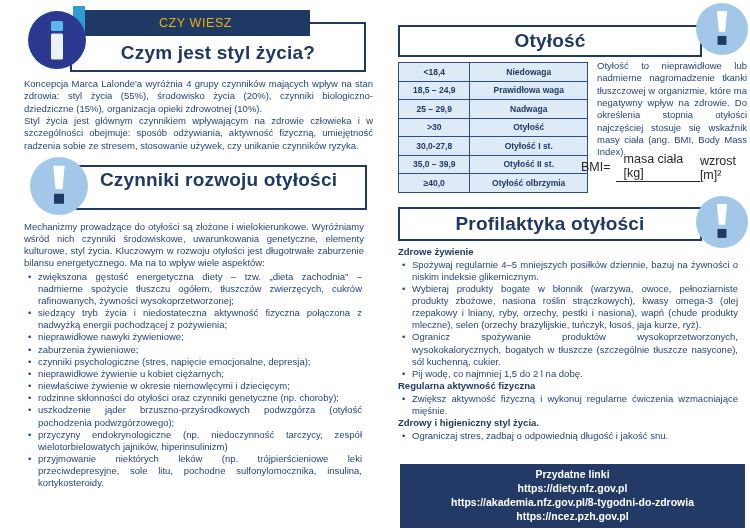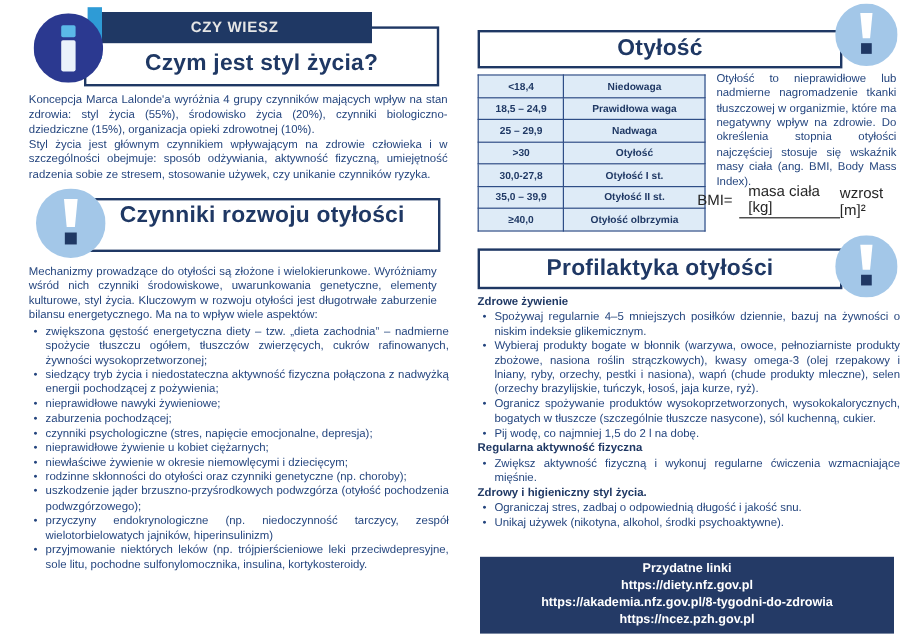--- a/index.html
+++ b/index.html
@@ -5,31 +5,31 @@
   html,body{margin:0;padding:0;background:#fff;}
   #page{position:relative;width:750px;height:530px;background:#fff;overflow:hidden;
         font-family:"Liberation Sans",sans-serif;color:#24457E;}
 
   
   .hbox{position:absolute;border:2px solid #1F3864;background:#fff;box-sizing:border-box;}
   .htitle{position:absolute;display:flex;align-items:center;justify-content:center;
           font-weight:bold;color:#1F3864;font-size:19px;letter-spacing:.2px;}
   .icon{position:absolute;z-index:5;}
   .para{position:absolute;font-size:9.5px;line-height:1.3;text-align:justify;color:#24457E;}
-  .blt{margin:1px 0 0 0;padding:0 0 0 14px;list-style:none;}
+  .blt{margin:1px 0 0 0;padding:0 12px 0 14px;list-style:none;}
   .blt li{position:relative;text-align:justify;margin:0;}
   .blt li::before{content:"•";position:absolute;left:-10px;top:0;color:#24457E;}
   .subhead{font-weight:bold;color:#1F3864;}
 
   
   #l-line{position:absolute;left:54px;top:21px;width:34px;height:3px;background:#1F3864;}
   #l-box1{left:70px;top:22px;width:296px;height:50px;}
   #l-bar{position:absolute;left:81px;top:10px;width:229px;height:26px;background:#1F3864;z-index:3;
-         display:flex;align-items:center;justify-content:center;color:#e5e5e5;
-         font-size:12.5px;font-weight:700;letter-spacing:.6px;}
+         display:flex;align-items:center;justify-content:center;color:#eab308;
+         font-size:12.5px;font-weight:400;letter-spacing:.6px;}
   #l-accent{position:absolute;left:73px;top:6px;width:12px;height:43px;background:#2E9BD6;z-index:4;}
   #l-title{left:70px;top:35px;width:296px;height:36px;}
   #l-icon-info{left:28px;top:11px;width:58px;height:58px;}
   #l-intro{left:24px;top:78px;width:349px;}
 
   
   #l-box2{left:70px;top:165px;width:297px;height:45px;}
   #l-title2{left:70px;top:165px;width:297px;height:29px;}
   #l-icon-exc1{left:30px;top:157px;width:58px;height:58px;}
   #l-body2{left:24px;top:221px;width:350px;}
@@ -99,21 +99,21 @@
       <rect x="23.2" y="35.5" width="9.6" height="9.6" fill="#1F3864"></rect>
     </svg>
   </span>
 
   <div id="l-body2" class="para">
     <p class="para2">Mechanizmy prowadzące do otyłości są złożone i wielokierunkowe. Wyróżniamy wśród nich czynniki środowiskowe, uwarunkowania genetyczne, elementy kulturowe, styl życia. Kluczowym w rozwoju otyłości jest długotrwałe zaburzenie bilansu energetycznego. Ma na to wpływ wiele aspektów:</p>
     <ul class="blt">
       <li>zwiększona gęstość energetyczna diety – tzw. „dieta zachodnia” – nadmierne spożycie tłuszczu ogółem, tłuszczów zwierzęcych, cukrów rafinowanych, żywności wysokoprzetworzonej;</li>
       <li>siedzący tryb życia i niedostateczna aktywność fizyczna połączona z nadwyżką energii pochodzącej z pożywienia;</li>
       <li>nieprawidłowe nawyki żywieniowe;</li>
-      <li>zaburzenia pochodzącej;</li>
+      <li>zaburzenia żywieniowe;</li>
       <li>czynniki psychologiczne (stres, napięcie emocjonalne, depresja);</li>
       <li>nieprawidłowe żywienie u kobiet ciężarnych;</li>
       <li>niewłaściwe żywienie w okresie niemowlęcymi i dziecięcym;</li>
       <li>rodzinne skłonności do otyłości oraz czynniki genetyczne (np. choroby);</li>
       <li>uszkodzenie jąder brzuszno-przyśrodkowych podwzgórza (otyłość pochodzenia podwzgórzowego);</li>
       <li>przyczyny endokrynologiczne (np. niedoczynność tarczycy, zespół wielotorbielowatych jajników, hiperinsulinizm)</li>
       <li>przyjmowanie niektórych leków (np. trójpierścieniowe leki przeciwdepresyjne, sole litu, pochodne sulfonylomocznika, insulina, kortykosteroidy.</li>
     </ul>
   </div>
 
@@ -188,21 +188,20 @@
       <li>Ogranicz spożywanie produktów wysokoprzetworzonych, wysokokalorycznych, bogatych w tłuszcze (szczególnie tłuszcze nasycone), sól kuchenną, cukier.</li>
       <li>Pij wodę, co najmniej 1,5 do 2 l na dobę.</li>
     </ul>
     <div class="subhead">Regularna aktywność fizyczna</div>
     <ul class="blt">
       <li>Zwiększ aktywność fizyczną i wykonuj regularne ćwiczenia wzmacniające mięśnie.</li>
     </ul>
     <div class="subhead">Zdrowy i higieniczny styl życia.</div>
     <ul class="blt">
       <li>Ograniczaj stres, zadbaj o odpowiednią długość i jakość snu.</li>
-      <li>Unikaj używek (nikotyna, alkohol, środki psychoaktywne).</li>
     </ul>
   </div>
 
   <div id="r-footer">
     <div>Przydatne linki</div>
     <div class="flink">https://diety.nfz.gov.pl</div>
     <div class="flink">https://akademia.nfz.gov.pl/8-tygodni-do-zdrowia</div>
     <div class="flink">https://ncez.pzh.gov.pl</div>
   </div>
 

